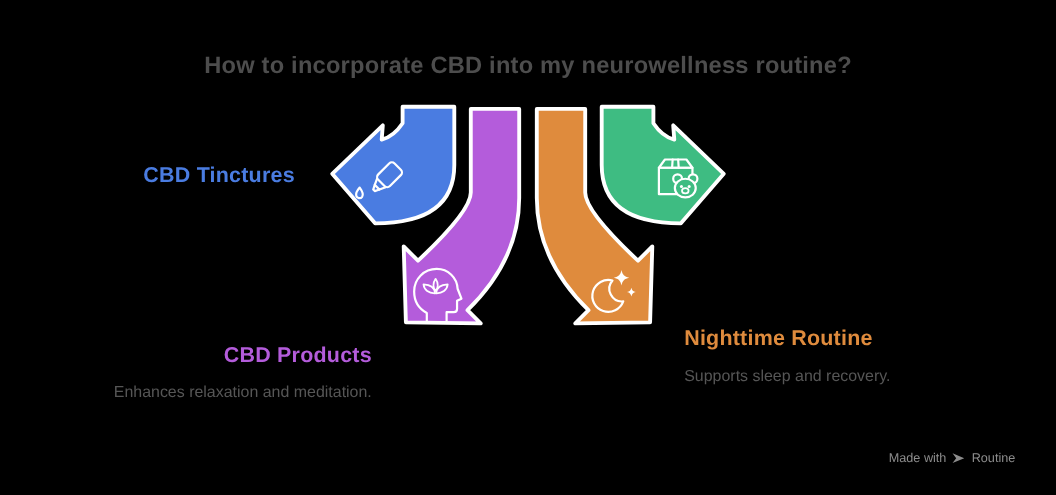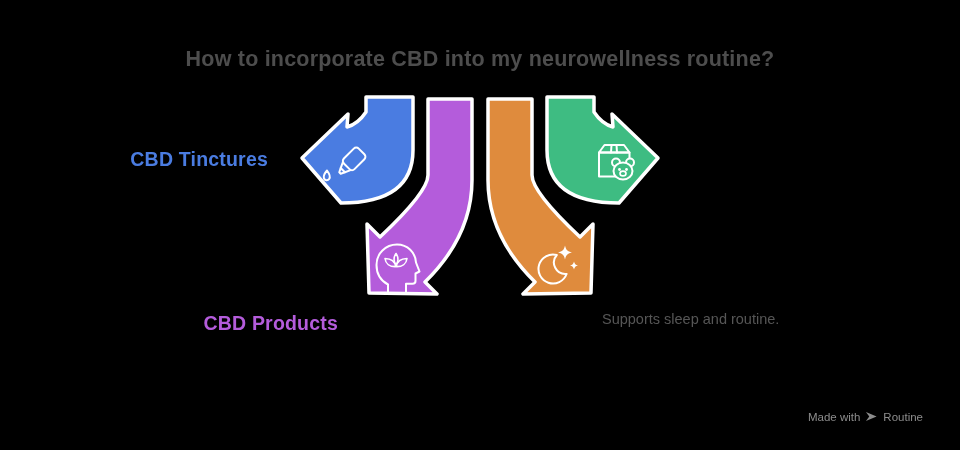--- a/index.html
+++ b/index.html
@@ -23,21 +23,21 @@
     letter-spacing:.2px;
     color:var(--title,#4d4d4d);
   }
   .art{position:absolute;inset:0;width:960px;height:450px;}
   .arrow{stroke:var(--outline,#fff);stroke-width:3.5;stroke-linejoin:round;}
   .ic{fill:none;stroke:var(--outline,#fff);stroke-width:2;stroke-linecap:round;stroke-linejoin:round;}
   .ic .thin{stroke-width:1.6;}
   .fillg{fill:var(--green);}
   .dot{fill:#fff;stroke:none;}
   .spark{fill:#fff;stroke:none;}
-  .item{position:absolute;}
+  .item{position:absolute;margin-left:20px;}
   .t-right{text-align:right;}
   .t-left{text-align:left;}
   .label{font-size:19.5px;font-weight:700;letter-spacing:.2px;}
   .c-blue   .label{color:var(--blue,#4a7ce1);}
   .c-green  .label{color:var(--green,#3ebc82);}
   .c-purple .label{color:var(--purple,#b45cdb);}
   .c-orange .label{color:var(--orange,#df8b3d);}
   .desc{
     margin-top:12px;
     font-size:14.5px;
@@ -111,24 +111,26 @@
     </g>
   </svg>
 
   <div class="item t-right c-blue" style="right:672px;top:148px;width:240px">
     <div class="label">CBD Tinctures</div>
   </div>
 
 
   <div class="item t-right c-purple" style="right:602px;top:312px;width:260px">
     <div class="label">CBD Products</div>
+    <div class="desc">Enhances relaxation and meditation.</div>
   </div>
 
   <div class="item t-left c-orange" style="left:602px;top:297px;width:260px">
-    <div class="desc">Supports sleep and routine.</div>
+    <div class="label">Nighttime Routine</div>
+    <div class="desc">Supports sleep and recovery.</div>
   </div>
 
   <div class="watermark">
     <span>Made with</span>
     <svg width="13" height="13" viewBox="0 0 14 14">
       <path class="nib" d="M1 2.2 L12.5 7 L1 11.8 L4.6 7 Z"></path>
     </svg>
     <span>Routine</span>
   </div>
 

